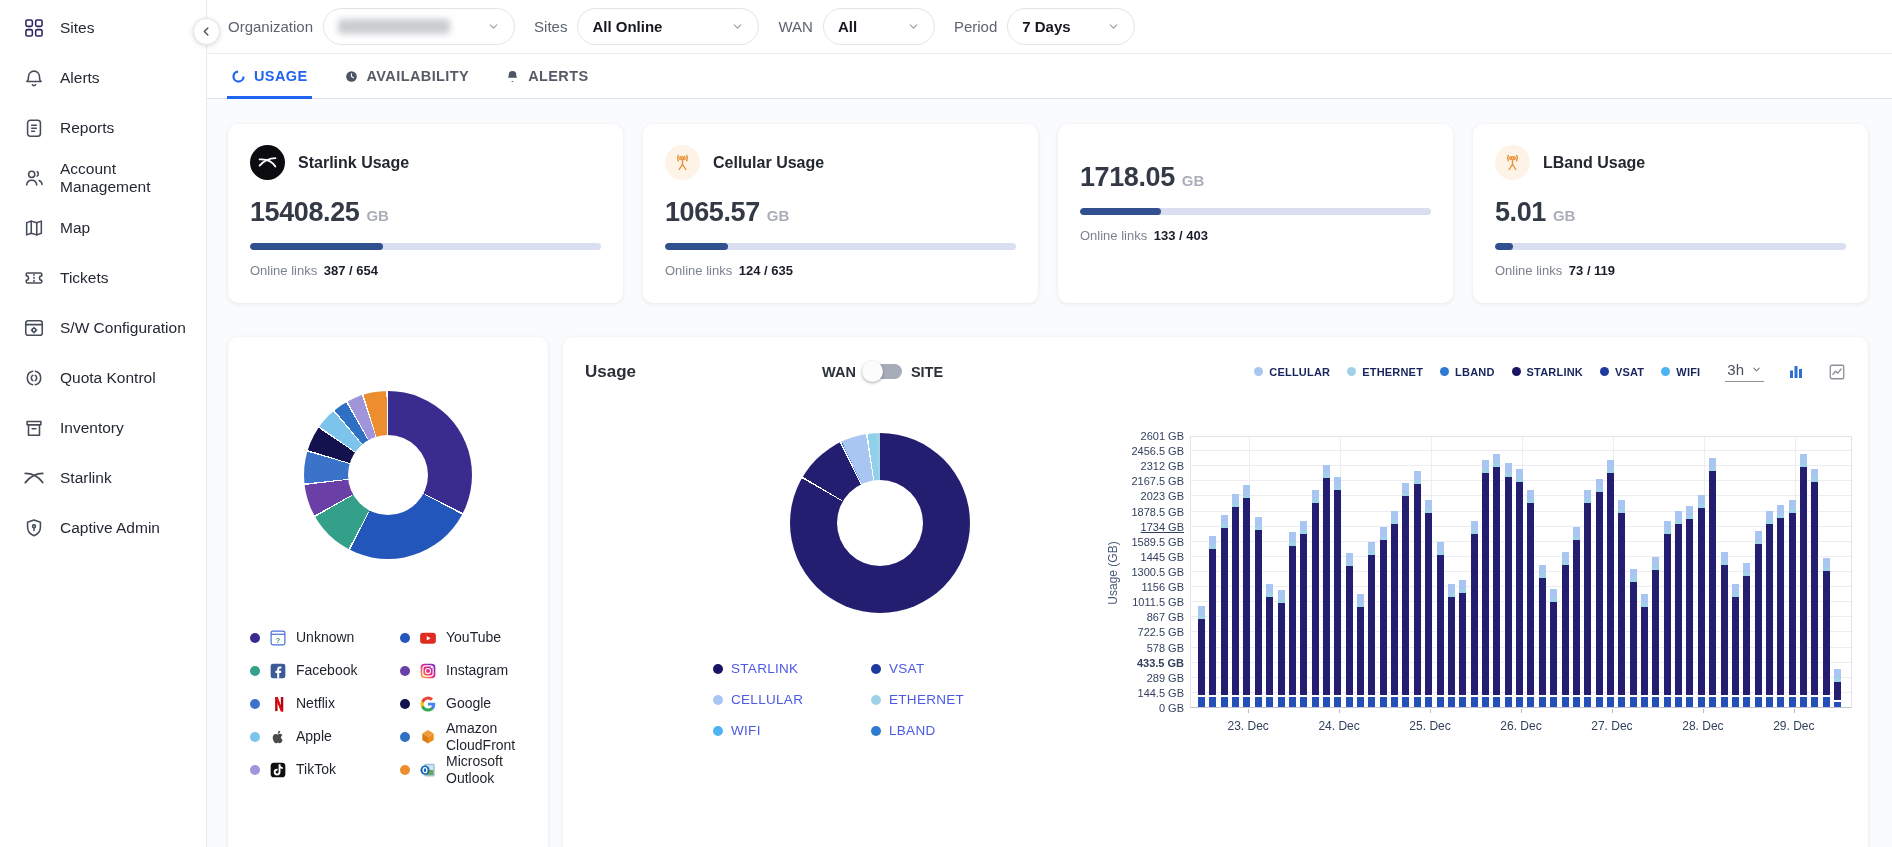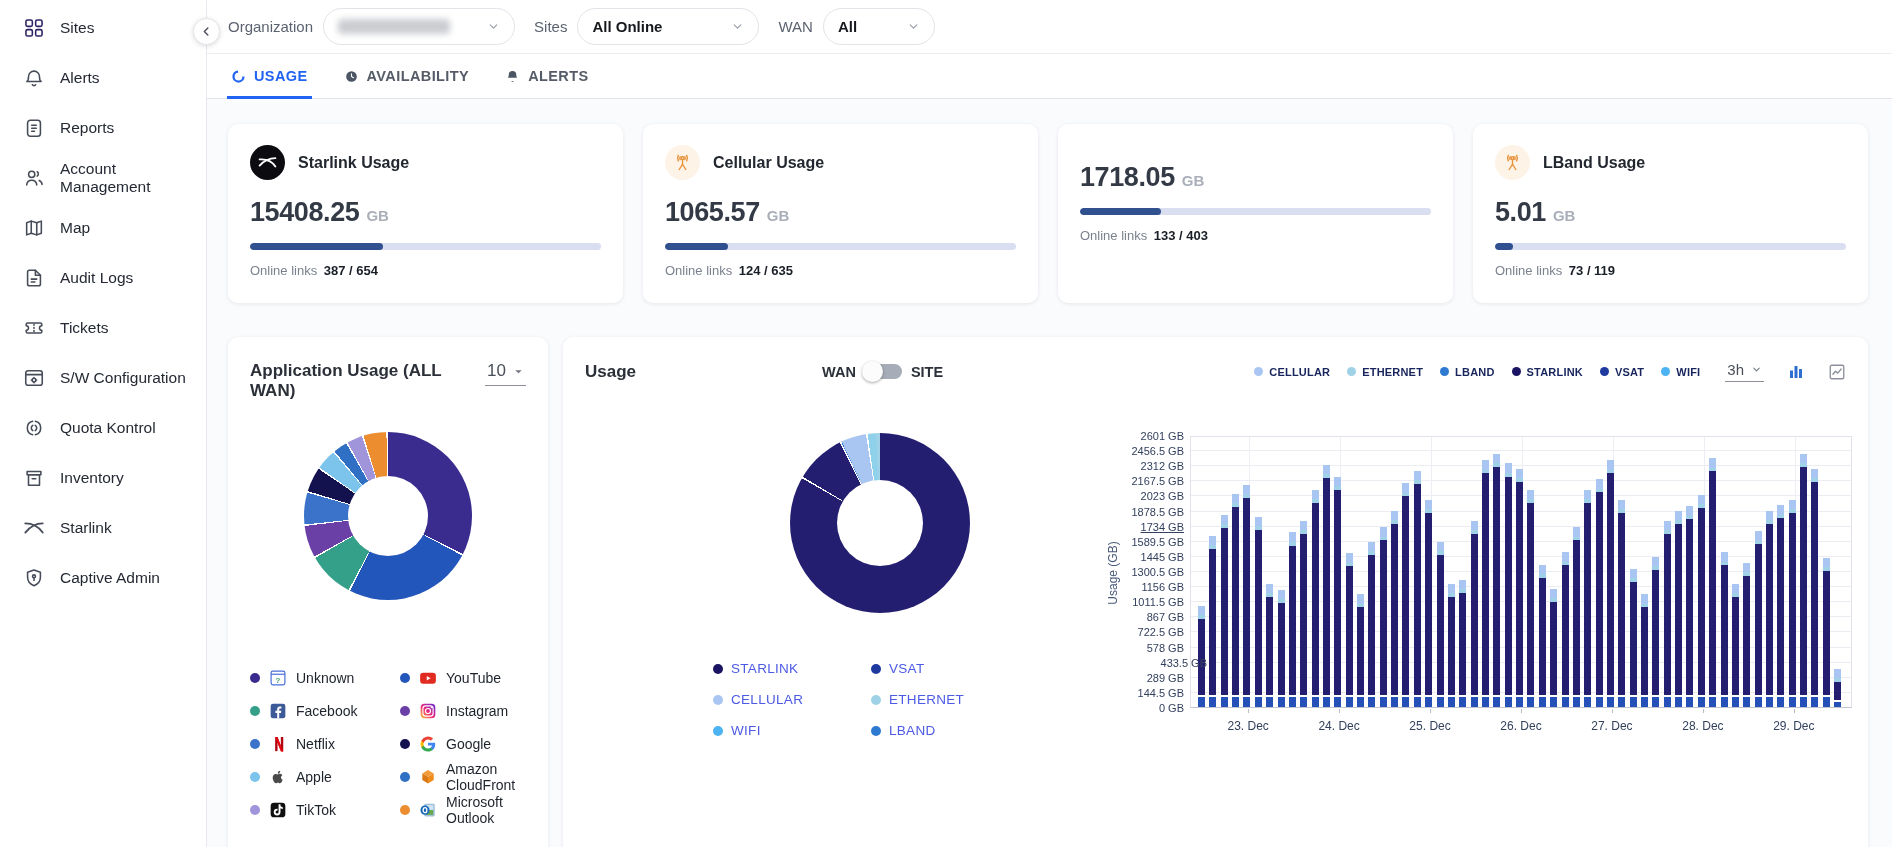--- a/index.html
+++ b/index.html
@@ -174,30 +174,20 @@
         <span class="s-label">Account Management</span>
       </div>
       <div class="side-item">
         <span class="s-ico">
           <svg viewBox="0 0 24 24" fill="none" stroke="currentColor" stroke-width="1.7" stroke-linecap="round" stroke-linejoin="round">
             <path d="M9 4.5L4 6.3v13.2l5-1.8 6 1.8 5-1.8V4.5l-5 1.8-6-1.8z"></path>
             <path d="M9 4.5v13.2M15 6.3v13.2"></path>
           </svg>
         </span>
         <span class="s-label">Map</span>
-      </div>
-      <div class="side-item">
-        <span class="s-ico">
-          <svg viewBox="0 0 24 24" fill="none" stroke="currentColor" stroke-width="1.7" stroke-linecap="round" stroke-linejoin="round">
-            <path d="M13.5 3.5H7a2 2 0 00-2 2v13a2 2 0 002 2h10a2 2 0 002-2V9z"></path>
-            <path d="M13.5 3.5V9H19"></path>
-            <path d="M9 13.2h6M9 16.4h4"></path>
-          </svg>
-        </span>
-        <span class="s-label">Audit Logs</span>
       </div>
       <div class="side-item">
         <span class="s-ico">
           <svg viewBox="0 0 24 24" fill="none" stroke="currentColor" stroke-width="1.7" stroke-linecap="round" stroke-linejoin="round">
             <path d="M3.5 9.5V8A1.5 1.5 0 015 6.5h14A1.5 1.5 0 0120.5 8v1.5a2.5 2.5 0 000 5V16a1.5 1.5 0 01-1.5 1.5H5A1.5 1.5 0 013.5 16v-1.5a2.5 2.5 0 000-5z"></path>
             <path d="M12 8.2v.9M12 11.5v.9M12 14.8v.9"></path>
           </svg>
         </span>
         <span class="s-label">Tickets</span>
       </div>
@@ -289,20 +279,31 @@
           <span class="flabel">WAN</span>
           <div class="pill">
             <span class="pill-value">All</span>
             <span class="chev">
               <svg viewBox="0 0 24 24" fill="none" stroke="currentColor" stroke-width="2.2" stroke-linecap="round" stroke-linejoin="round">
                 <path d="M6 9l6 6 6-6"></path>
               </svg>
             </span>
           </div>
         </div>
+        <div class="fgroup">
+          <span class="flabel">Period</span>
+          <div class="pill">
+            <span class="pill-value">7 Days</span>
+            <span class="chev">
+              <svg viewBox="0 0 24 24" fill="none" stroke="currentColor" stroke-width="2.2" stroke-linecap="round" stroke-linejoin="round">
+                <path d="M6 9l6 6 6-6"></path>
+              </svg>
+            </span>
+          </div>
+        </div>
       </header>
     <nav class="tab-bar" id="tabBar">
         <div class="tab active">
           <span class="t-ico">
             <svg viewBox="0 0 24 24" fill="none" stroke="currentColor" stroke-width="3.6">
               <circle cx="12" cy="12" r="8" stroke-dasharray="36 14"></circle>
             </svg>
           </span>
           <span class="t-label">USAGE</span>
         </div>
@@ -398,31 +399,20 @@
             </div>
             <div class="sc-bar">
               <div class="sc-bar-fill" style="width: 5%;"></div>
             </div>
             <div class="sc-foot"><span>Online links </span><b>73 / 119</b></div>
           </article>
         </section>
 
       <section class="row2">
         <article class="card app-card">
-          <div class="ac-head">
-            <div class="ac-title">Application Usage (ALL WAN)</div>
-            <div class="select-mini">
-              <span>10</span>
-              <span class="chev">
-                <svg viewBox="0 0 24 24" fill="currentColor">
-                    <path d="M5 9l7 7 7-7z"></path>
-                  </svg>
-              </span>
-            </div>
-          </div>
           <div class="donut" id="appDonut" style="background: conic-gradient(rgb(58, 43, 142) 0deg, rgb(58, 43, 142) 116.98deg, rgb(255, 255, 255) 116.98deg, rgb(255, 255, 255) 118.08deg, rgb(35, 86, 187) 118.08deg, rgb(35, 86, 187) 206.98deg, rgb(255, 255, 255) 206.98deg, rgb(255, 255, 255) 208.08deg, rgb(52, 160, 138) 208.08deg, rgb(52, 160, 138) 240.1deg, rgb(255, 255, 255) 240.1deg, rgb(255, 255, 255) 241.2deg, rgb(106, 63, 166) 241.2deg, rgb(106, 63, 166) 263.14deg, rgb(255, 255, 255) 263.14deg, rgb(255, 255, 255) 264.24deg, rgb(58, 115, 201) 264.24deg, rgb(58, 115, 201) 286.18deg, rgb(255, 255, 255) 286.18deg, rgb(255, 255, 255) 287.28deg, rgb(19, 17, 78) 287.28deg, rgb(19, 17, 78) 304.18deg, rgb(255, 255, 255) 304.18deg, rgb(255, 255, 255) 305.28deg, rgb(124, 196, 236) 305.28deg, rgb(124, 196, 236) 319.3deg, rgb(255, 255, 255) 319.3deg, rgb(255, 255, 255) 320.4deg, rgb(47, 111, 196) 320.4deg, rgb(47, 111, 196) 330.1deg, rgb(255, 255, 255) 330.1deg, rgb(255, 255, 255) 331.2deg, rgb(160, 149, 218) 331.2deg, rgb(160, 149, 218) 341.98deg, rgb(255, 255, 255) 341.98deg, rgb(255, 255, 255) 343.08deg, rgb(236, 142, 47) 343.08deg, rgb(236, 142, 47) 358.9deg, rgb(255, 255, 255) 358.9deg, rgb(255, 255, 255) 360deg);">
             <div class="hole"></div>
           </div>
           <div class="app-legend" id="appLegend">
               <div class="al-item">
                 <span class="dot" style="background: rgb(58, 43, 142);"></span>
                 <span class="b-ico">
                   <svg viewBox="0 0 24 24">
                     <rect x="2.8" y="2.8" width="18.4" height="18.4" rx="2.5" fill="#fff" stroke="#4a6fd8" stroke-width="1.6"></rect>
                     <path d="M2.8 7h18.4" stroke="#4a6fd8" stroke-width="1.6"></path>
@@ -1037,21 +1027,21 @@
                     <div class="seg" style="height: 3.66013px; background: rgb(159, 210, 230);"></div>
                     <div class="seg" style="height: 18.3007px; background: rgb(36, 30, 113);"></div>
                     <div class="seg" style="height: 2px; background: rgb(255, 255, 255);"></div>
                     <div class="seg" style="height: 5.01961px; background: rgb(36, 80, 184);"></div>
                   </div>
                 </div>
               </div>
           <div class="ylab" style="top: 295px; right: 681px;">0 GB</div>
               <div class="ylab" style="top: 279.889px; right: 681px;">144.5 GB</div>
               <div class="ylab" style="top: 264.778px; right: 681px;">289 GB</div>
-              <div class="ylab" style="top: 249.667px; right: 658px;">433.5 GB</div>
+              <div class="ylab" style="top: 249.667px; right: 681px; font-weight: bold;">433.5 GB</div>
               <div class="ylab" style="top: 234.556px; right: 681px;">578 GB</div>
               <div class="ylab" style="top: 219.444px; right: 681px;">722.5 GB</div>
               <div class="ylab" style="top: 204.333px; right: 681px;">867 GB</div>
               <div class="ylab" style="top: 189.222px; right: 681px;">1011.5 GB</div>
               <div class="ylab" style="top: 174.111px; right: 681px;">1156 GB</div>
               <div class="ylab" style="top: 159px; right: 681px;">1300.5 GB</div>
               <div class="ylab" style="top: 143.889px; right: 681px;">1445 GB</div>
               <div class="ylab" style="top: 128.778px; right: 681px;">1589.5 GB</div>
               <div class="ylab" style="top: 113.667px; right: 681px; text-decoration: underline;">1734 GB</div>
               <div class="ylab" style="top: 98.5556px; right: 681px;">1878.5 GB</div>

